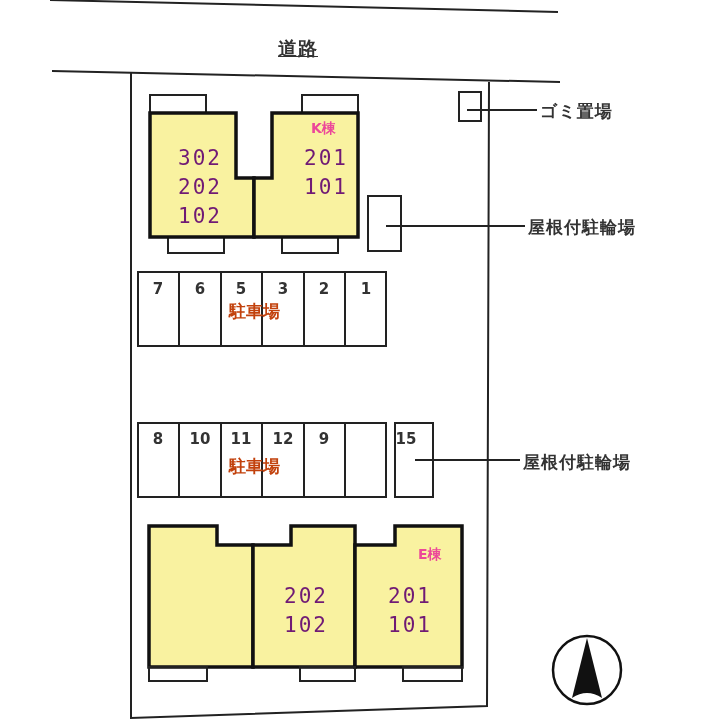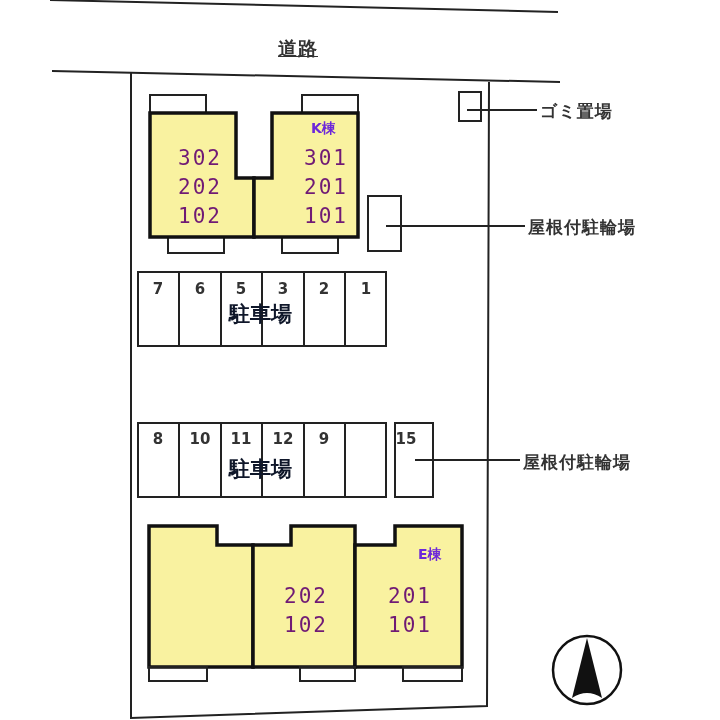--- a/index.html
+++ b/index.html
@@ -2,23 +2,23 @@
 <html><head>
 <meta charset="utf-8">
 <style>
   html, body { margin:0; padding:0; background:#fff; }
   body { width:720px; height:720px; position:relative; overflow:hidden;
          font-family:"DejaVu Sans", sans-serif; color:#222; }
   svg.lines { position:absolute; left:0; top:0; width:720px; height:720px; }
   .lbl { position:absolute; font-size:17px; font-weight:bold; color:#333; white-space:nowrap; letter-spacing:1px; }
   .unit-nums { position:absolute; font-family:"DejaVu Sans Mono", monospace; font-size:21px; color:#701a75;
                line-height:29px; text-align:center; letter-spacing:2px; }
-  .bldg-name { position:absolute; font-size:14px; font-weight:bold; color:#6d28d9; }
+  .bldg-name { position:absolute; font-size:14px; font-weight:bold; color:#ec4899; }
   .slot-num { position:absolute; font-size:15px; font-weight:bold; color:#333; width:40px; text-align:center; }
-  .lot-label { position:absolute; font-size:21px; font-weight:bold; color:#0f172a; }
+  .lot-label { position:absolute; font-size:17px; font-weight:bold; color:#c2410c; }
 </style>
 </head>
 <body>
 
 <svg class="lines" viewBox="0 0 720 720">
   <g stroke="#222" fill="none" stroke-width="2">
 
     <line x1="50" y1="0" x2="558" y2="12"></line>
     <line x1="52" y1="71" x2="560" y2="82"></line>
 
@@ -88,21 +88,20 @@
 <div class="lbl" style="left:528px;top:216px;">屋根付駐輪場</div>
 <div class="lbl" style="left:523px;top:451px;">屋根付駐輪場</div>
 
 <div class="bldg-name" style="left:311px;top:120px;">K棟</div>
 <div class="unit-nums" style="left:160px;top:144px;width:80px;">
   <div>302</div>
   <div>202</div>
   <div>102</div>
 </div>
 <div class="unit-nums" style="left:286px;top:144px;width:80px;">
-  <div>301</div>
   <div>201</div>
   <div>101</div>
 </div>
 
 <div class="slot-num" style="left:138px;top:280px;">7</div>
 <div class="slot-num" style="left:180px;top:280px;">6</div>
 <div class="slot-num" style="left:221px;top:280px;">5</div>
 <div class="slot-num" style="left:263px;top:280px;">3</div>
 <div class="slot-num" style="left:304px;top:280px;">2</div>
 <div class="slot-num" style="left:346px;top:280px;">1</div>

